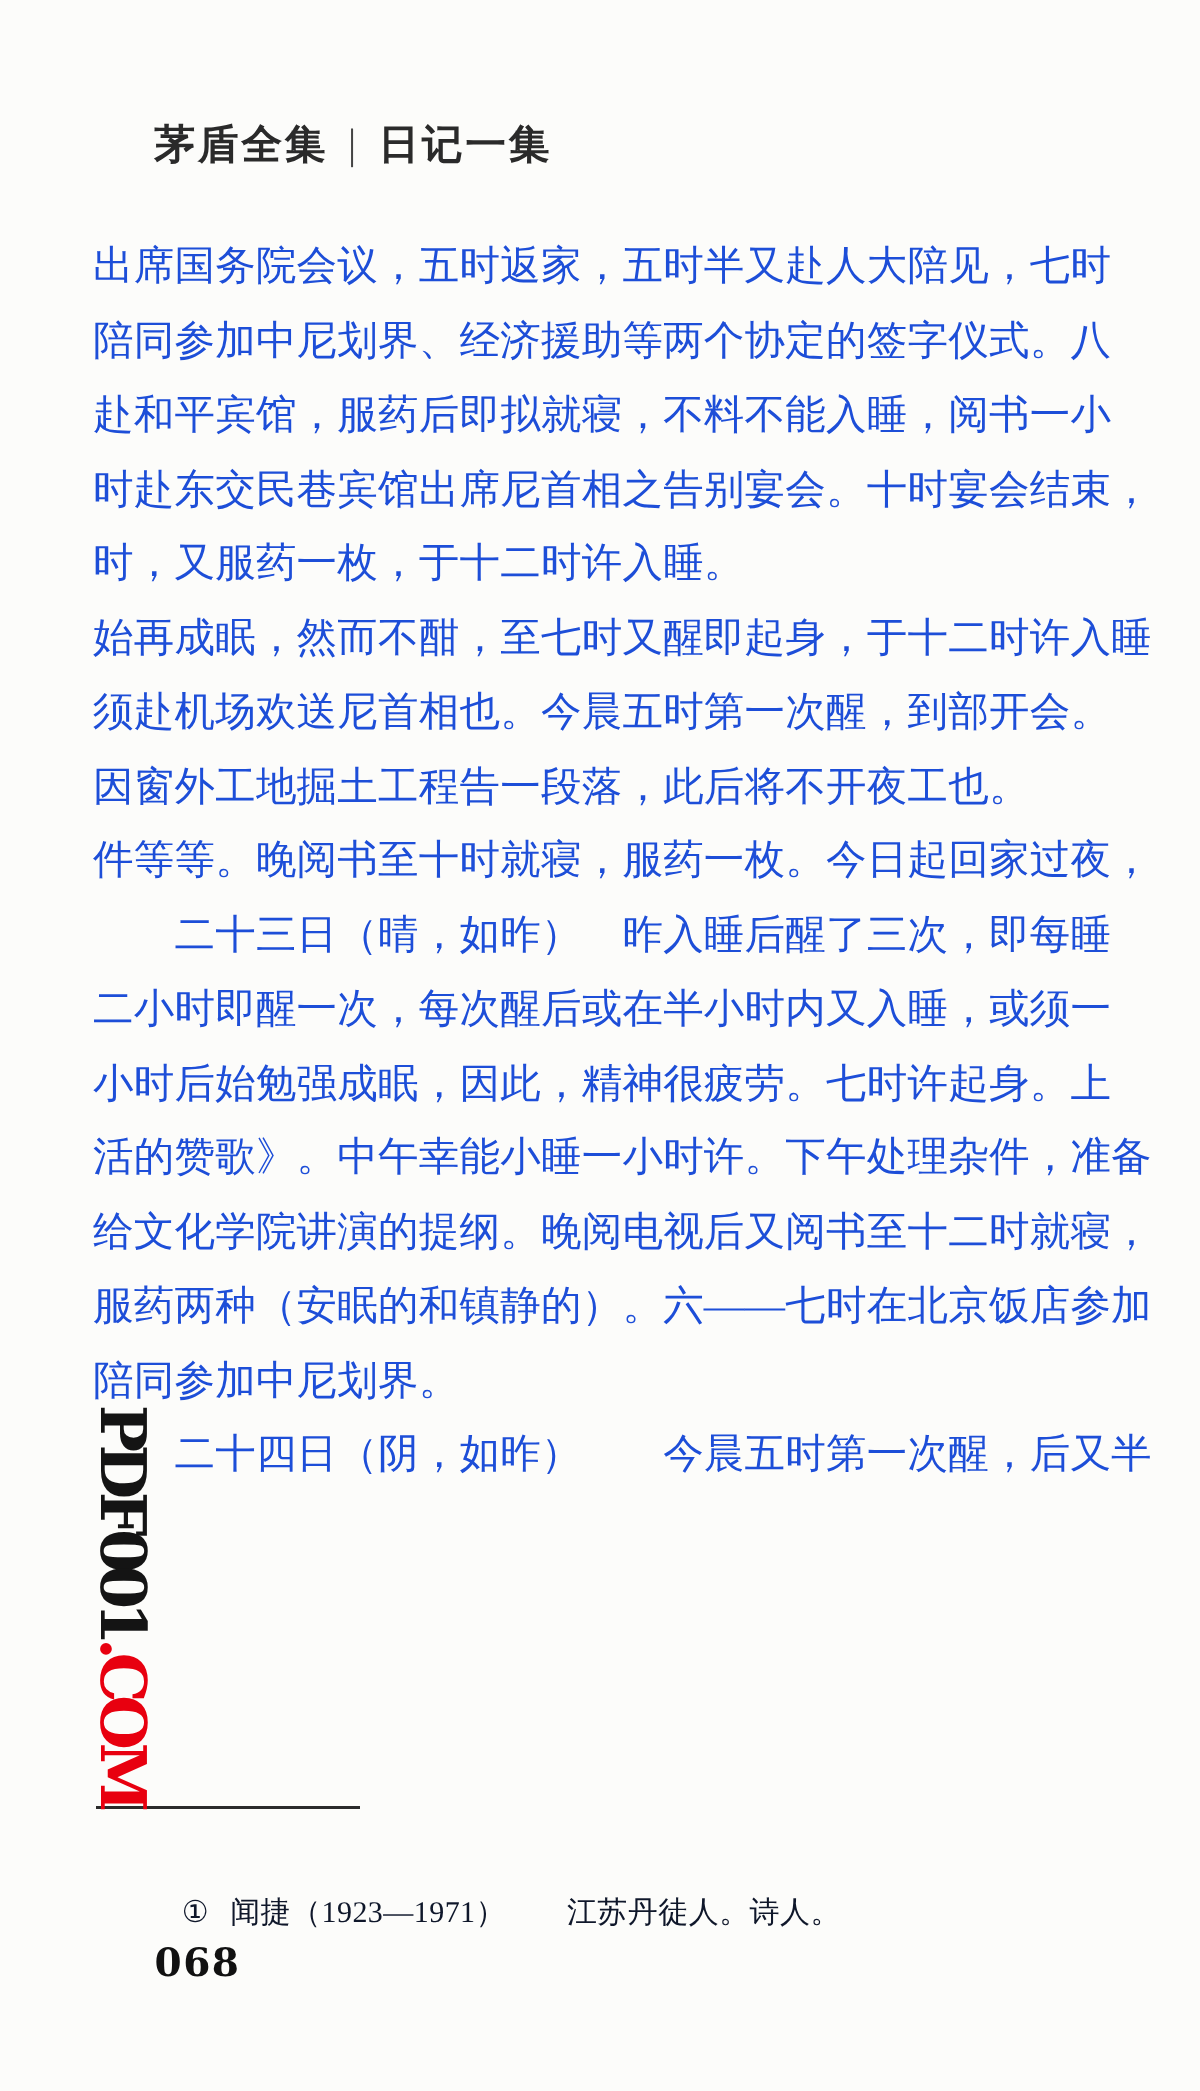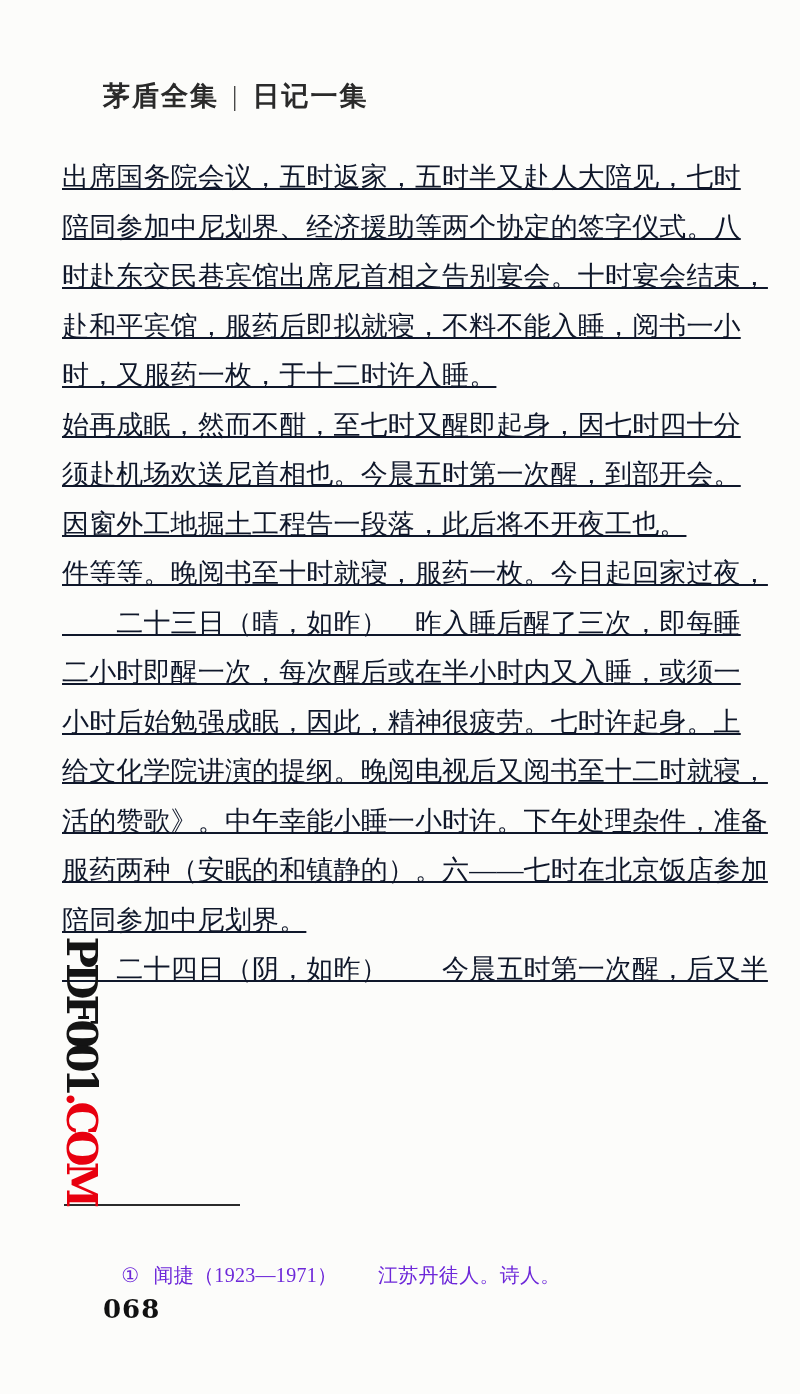--- a/index.html
+++ b/index.html
@@ -26,35 +26,35 @@
   }
 
   
   .content {
     position: absolute; left: 62px; top: 153px; width: 700px;
   }
   .line {
     height: 49.5px; line-height: 49.5px;
     font-size: 27px; letter-spacing: 0.15px;
     font-weight: 500;
-    white-space: pre; color: #0f172a; text-decoration: underline;
+    white-space: pre; color: #1d4ed8;
   }
   .fn-ref {
     font-size: 15px; vertical-align: 9px; letter-spacing: 0;
   }
 
   
   .footnote-separator {
     position: absolute; left: 64px; top: 1204px;
     width: 176px; height: 2px; background: #2b2b2b;
   }
   .footnote {
     position: absolute; left: 100px; top: 1230px;
     font-size: 20px; line-height: 30px; letter-spacing: 0.3px;
-    color: #6d28d9; white-space: pre;
+    color: #0f172a; white-space: pre;
   }
   .footnote .marker { margin-right: 14px; }
 
   
   .page-number {
     position: absolute; left: 103px; top: 1294px;
     font-size: 26px; font-weight: 700; letter-spacing: 1px;
     font-family: "DejaVu Serif", serif; color: #111;
   }
 
@@ -73,32 +73,32 @@
 
 <div class="page">
 
   <div class="running-head">
     <span>茅盾全集</span><span class="divider">|</span><span>日记一集</span>
   </div>
 
   <div class="content">
     <div class="line">出席国务院会议，五时返家，五时半又赴人大陪见，七时</div>
     <div class="line">陪同参加中尼划界、经济援助等两个协定的签字仪式。八</div>
+    <div class="line">赴和平宾馆，服药后即拟就寝，不料不能入睡，阅书一小</div>
     <div class="line">时赴东交民巷宾馆出席尼首相之告别宴会。十时宴会结束，</div>
-    <div class="line">赴和平宾馆，服药后即拟就寝，不料不能入睡，阅书一小</div>
     <div class="line">时，又服药一枚，于十二时许入睡。</div>
-    <div class="line">始再成眠，然而不酣，至七时又醒即起身，因七时四十分</div>
+    <div class="line">始再成眠，然而不酣，至七时又醒即起身，于十二时许入睡</div>
     <div class="line">须赴机场欢送尼首相也。今晨五时第一次醒，到部开会。</div>
     <div class="line">因窗外工地掘土工程告一段落，此后将不开夜工也。</div>
     <div class="line">件等等。晚阅书至十时就寝，服药一枚。今日起回家过夜，</div>
     <div class="line">　　二十三日（晴，如昨）　昨入睡后醒了三次，即每睡</div>
     <div class="line">二小时即醒一次，每次醒后或在半小时内又入睡，或须一</div>
     <div class="line">小时后始勉强成眠，因此，精神很疲劳。七时许起身。上</div>
+    <div class="line">活的赞歌》。中午幸能小睡一小时许。下午处理杂件，准备</div>
     <div class="line">给文化学院讲演的提纲。晚阅电视后又阅书至十二时就寝，</div>
-    <div class="line">活的赞歌》。中午幸能小睡一小时许。下午处理杂件，准备</div>
     <div class="line">服药两种（安眠的和镇静的）。六——七时在北京饭店参加</div>
     <div class="line">陪同参加中尼划界。</div>
     <div class="line">　　二十四日（阴，如昨）　　今晨五时第一次醒，后又半</div>
   </div>
 
   <div class="footnote-separator"></div>
 
   <div class="footnote">
     <span class="marker">①</span><span>闻捷（1923—1971）　　江苏丹徒人。诗人。</span>
   </div>

